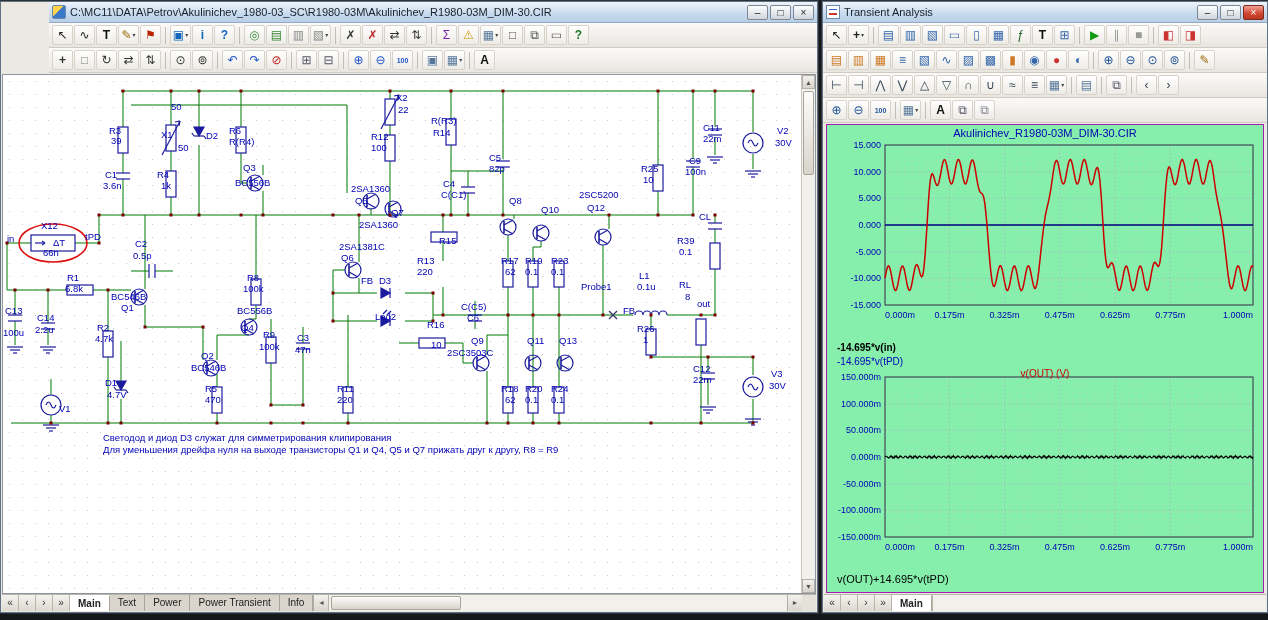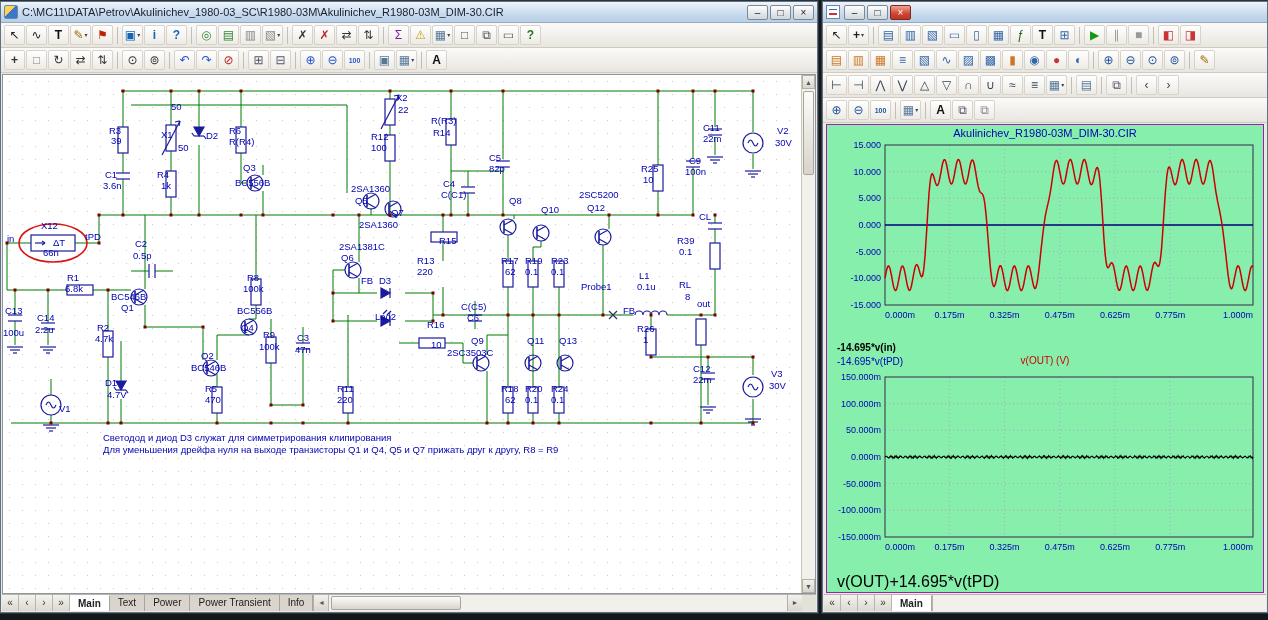--- a/index.html
+++ b/index.html
@@ -1,20 +1,20 @@
 <!DOCTYPE html>
 <html><head>
 <meta charset="utf-8">
 <style>
   * { margin:0; padding:0; box-sizing:border-box; }
   html,body { width:1268px; height:620px; background:#15181b; overflow:hidden;
               font-family:"Liberation Sans", sans-serif; }
   .window { position:absolute; top:1px; height:612px; background:#ece9e2;
             border:1px solid #5f7183; box-shadow:0 0 0 1px #2a3138; }
-  #leftwin  { left:0;     width:818px; }
+  #leftwin  { left:0;     width:818px;padding-left:48px; }
   #rightwin { left:822px; width:446px; }
 
   .titlebar { height:21px; display:flex; align-items:center; gap:4px; padding:0 3px;
               background:linear-gradient(#eef4fb,#c7daee 60%,#b9cfe6);
               border-bottom:1px solid #93a9c0; font-size:11px; color:#16202b; }
   .title-text { flex:1; white-space:nowrap; overflow:hidden; }
   .winbtns { display:flex; gap:2px; }
   .winbtn { width:21px; height:15px; font-size:10px; line-height:13px; text-align:center;
             border:1px solid #7d8894; border-radius:2px; color:#222;
             background:linear-gradient(#fefefe,#cfd6dd); cursor:default; }
@@ -62,22 +62,22 @@
           background:linear-gradient(#f2f1ed,#d9d5cc); border-left:1px solid #b4afa5; }
   .corner { width:14px; background:#e4e1d9; }
 
   
   .plotpanel { position:absolute; left:3px; right:3px; top:122px; bottom:19px; background:#86efac;
                border:1px solid #a21caf; overflow:hidden; }
   .plot-title { text-align:center; color:#0000b4; font-size:11px; padding-top:2px; }
   .legendrow { position:relative; height:30px; font-size:10px; }
   .legendrow .l1 { position:absolute; left:10px; top:1px; }
   .legendrow .l2 { position:absolute; left:10px; top:15px; }
-  .legendrow .cc { position:absolute; left:0; right:0; top:14px; text-align:center; }
-  .legendrow2 { position:relative; height:28px; font-size:16px; }
+  .legendrow .cc { position:absolute; left:0; right:0; top:27px; text-align:center; }
+  .legendrow2 { position:relative; height:28px; font-size:11px; }
   .legendrow2 .l1 { position:absolute; left:10px; top:0; }
   .legendrow2 .cc { position:absolute; left:0; right:0; top:13px; text-align:left; color:#0000b4;margin-top:28px; }
 </style>
 </head>
 <body>
 
 <div id="desktop">
 
   <section class="window" id="leftwin">
     <header class="titlebar">
@@ -732,20 +732,21 @@
           <div class="hthumb"></div>
         </div>
         <div class="hbtn">►</div>
         <div class="corner"></div>
       </div>
   </section>
 
   <section class="window" id="rightwin">
     <header class="titlebar">
       <span class="chart-ico"></span>
+      <span class="title-text">Transient Analysis</span>
       <span class="winbtns">
         <span class="winbtn">–</span>
         <span class="winbtn">□</span>
         <span class="winbtn close-red">×</span>
       </span>
     </header>
     <div class="toolbar" id="rtb1">
         <div class="tbtn">
           <span class="g" style="color: rgb(34, 34, 34);">↖</span>
         </div>

